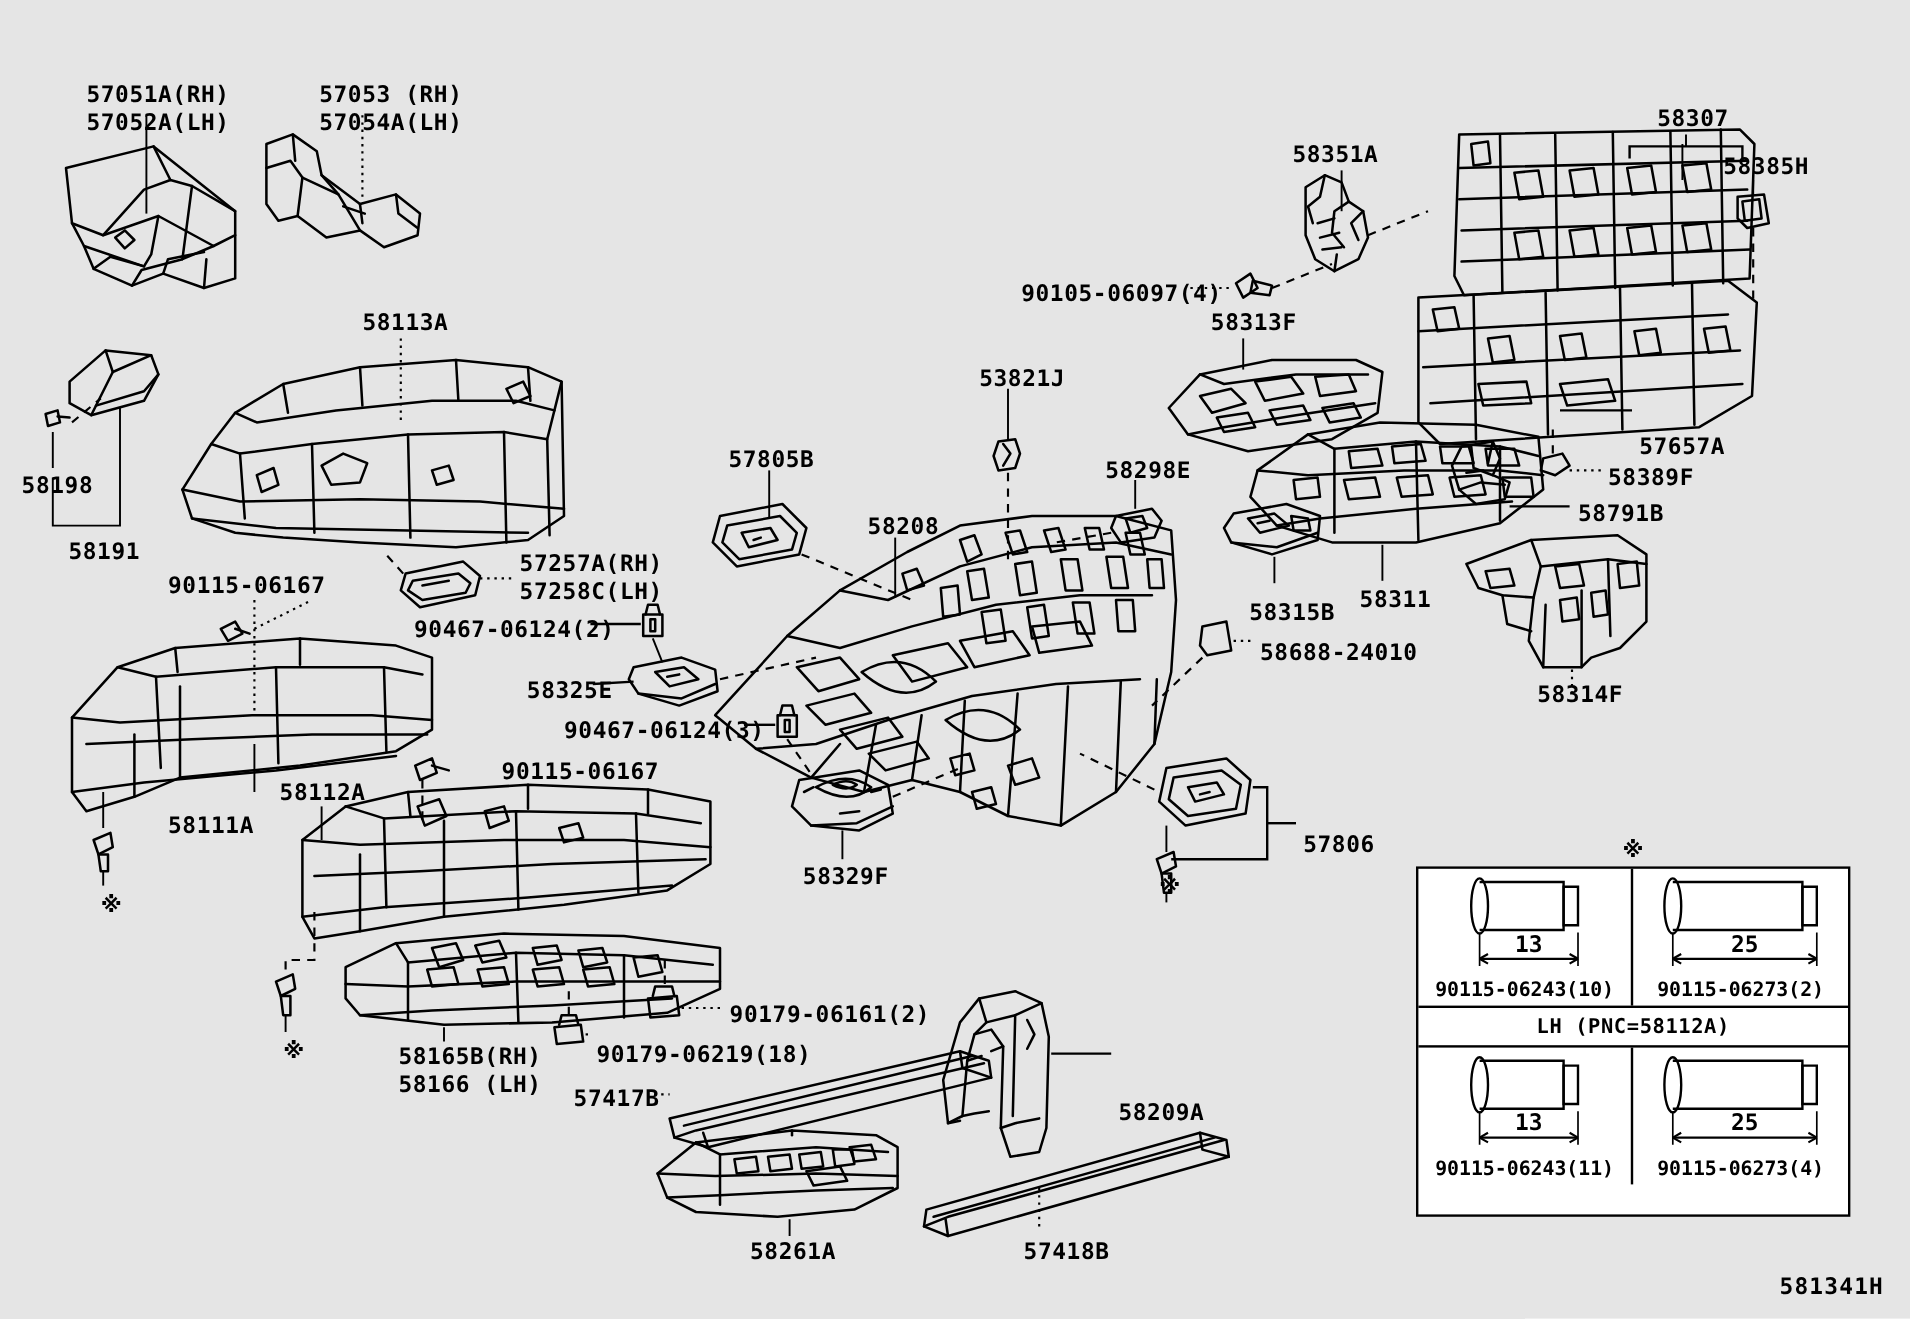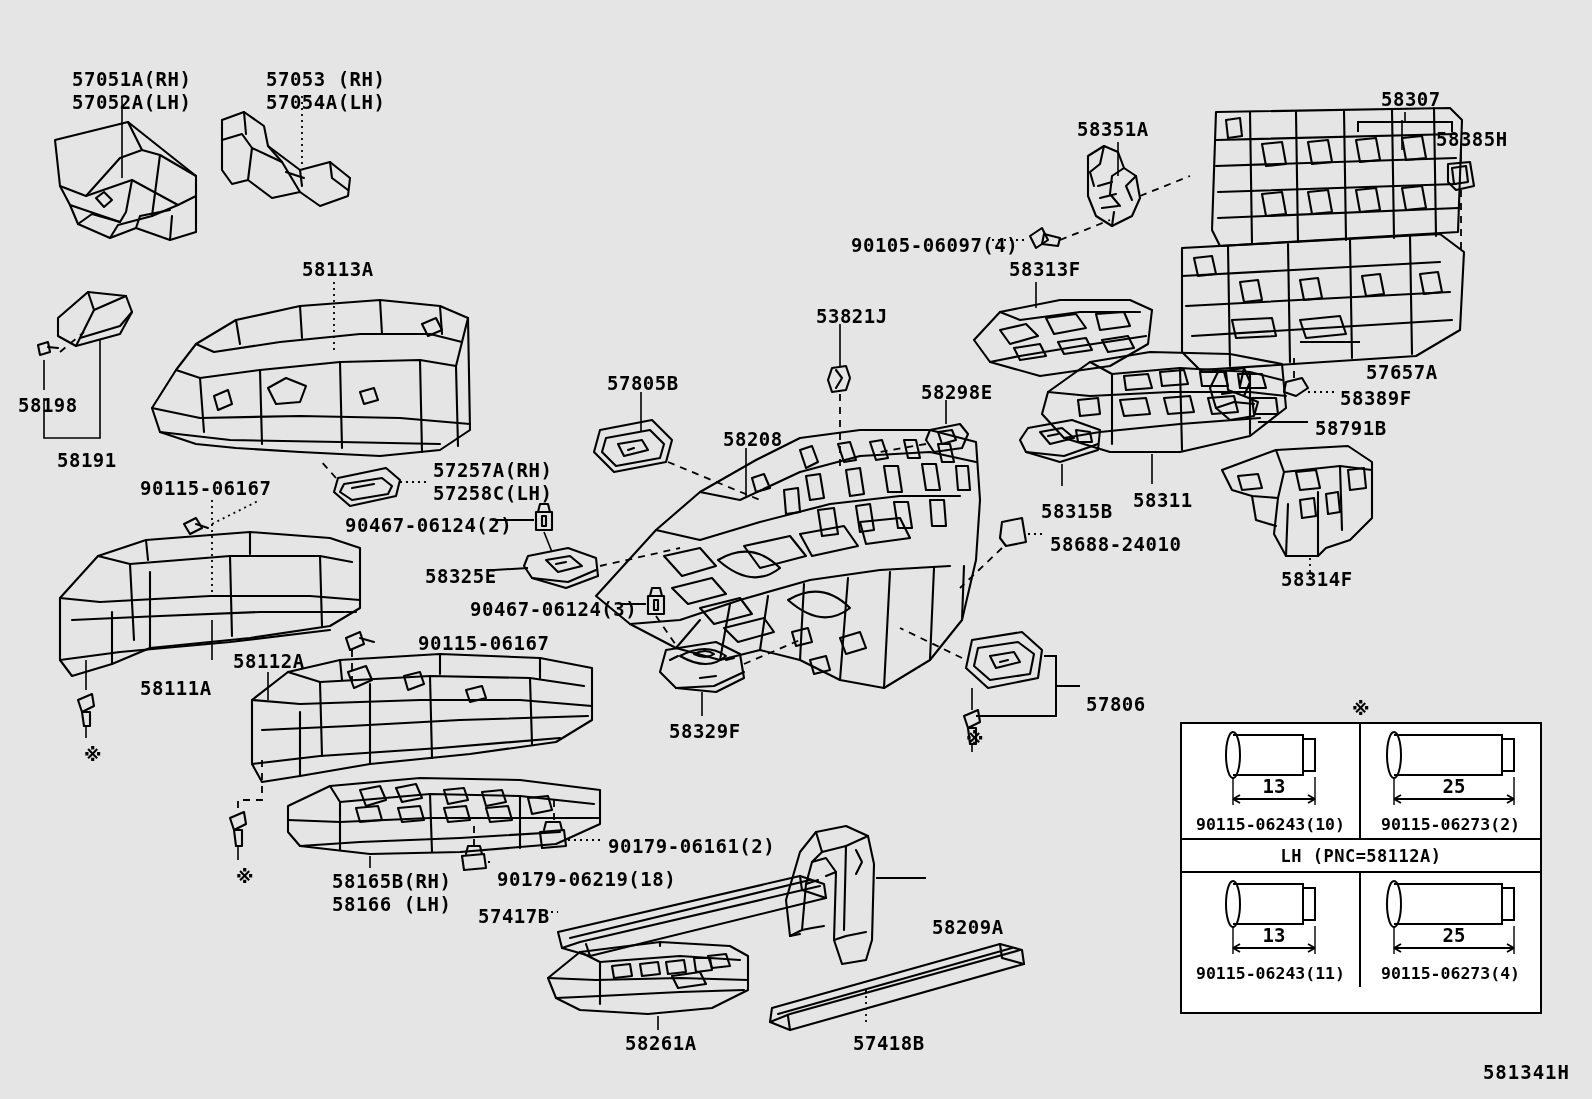--- a/index.html
+++ b/index.html
@@ -572,21 +572,21 @@
 57052A(LH)</div>
       <div class="lbl two" style="left: 266px; top: 68px;">57053 (RH)
 57054A(LH)</div>
       <div class="lbl" style="left: 302px; top: 258px;">58113A</div>
       <div class="lbl" style="left: 18px; top: 394px;">58198</div>
       <div class="lbl" style="left: 57px; top: 449px;">58191</div>
       <div class="lbl" style="left: 140px; top: 477px;">90115-06167</div>
       <div class="lbl two" style="left: 433px; top: 459px;">57257A(RH)
 57258C(LH)</div>
       <div class="lbl" style="left: 345px; top: 514px;">90467-06124(2)</div>
-      <div class="lbl" style="left: 425px; top: 565px;">58325E</div>
+      <div class="lbl" style="left: 439px; top: 565px;">58325E</div>
       <div class="lbl" style="left: 470px; top: 598px;">90467-06124(3)</div>
       <div class="lbl" style="left: 418px; top: 632px;">90115-06167</div>
       <div class="lbl" style="left: 140px; top: 677px;">58111A</div>
       <div class="lbl" style="left: 233px; top: 650px;">58112A</div>
       <div class="lbl two" style="left: 332px; top: 870px;">58165B(RH)
 58166 (LH)</div>
       <div class="lbl" style="left: 608px; top: 835px;">90179-06161(2)</div>
       <div class="lbl" style="left: 497px; top: 868px;">90179-06219(18)</div>
       <div class="lbl" style="left: 478px; top: 905px;">57417B</div>
       <div class="lbl" style="left: 625px; top: 1032px;">58261A</div>

